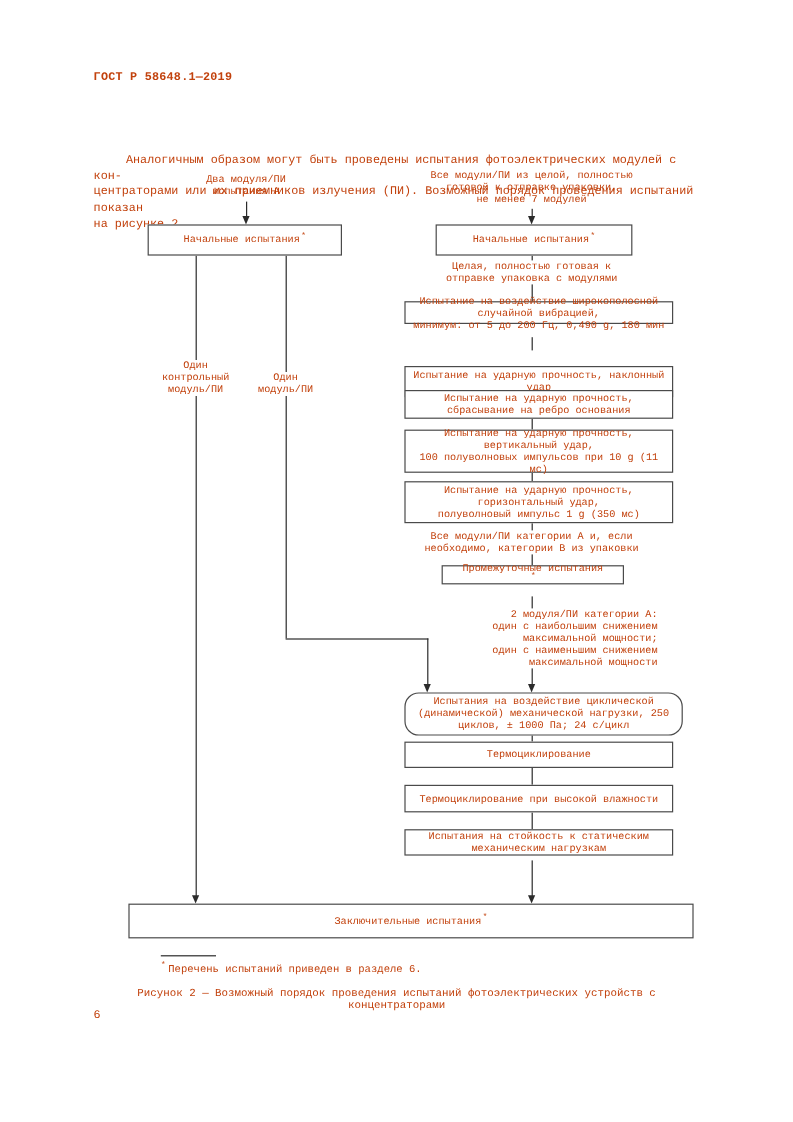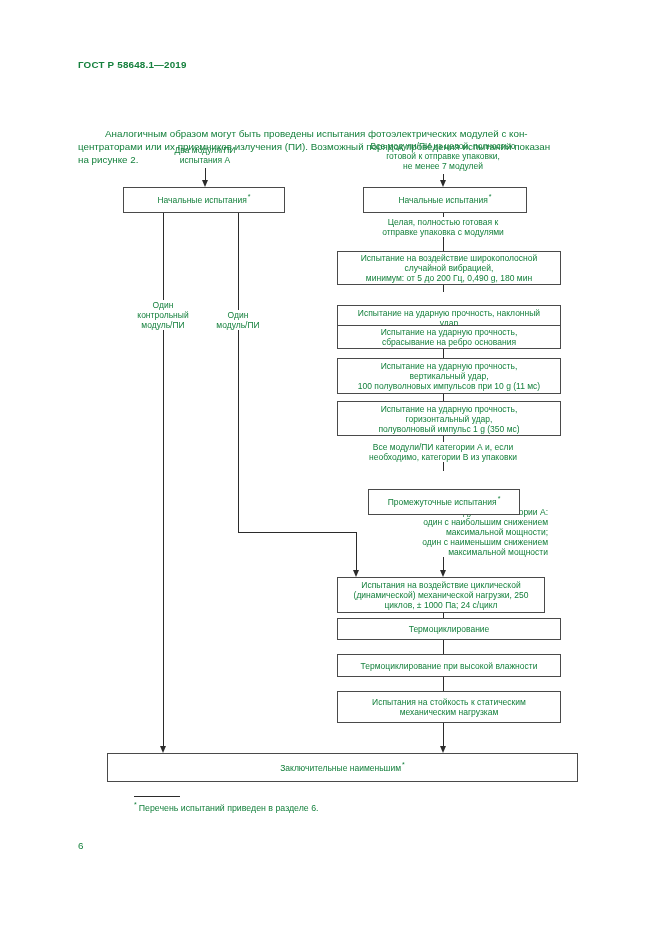--- a/index.html
+++ b/index.html
@@ -1,21 +1,21 @@
 <!DOCTYPE html>
 <html><head>
 <meta charset="utf-8">
 <style>
   html,body{margin:0;padding:0;background:#e8e8e8;}
   .page{
     position:relative;
     width:661px;height:935px;
     background:#ffffff;
-    font-family:Liberation Sans, sans-serif;
-    color:#15803d;
+    font-family:Liberation Mono, monospace;
+    color:#c2410c;
     overflow:hidden;
     margin:0 auto;
   }
   .abs{position:absolute;}
   .doc-header{font-weight:bold;font-size:9.8px;letter-spacing:.2px;}
   .para{
     font-size:9.8px;line-height:13.2px;
     white-space:pre-line;text-indent:27px;margin-top:40px;
   }
   
@@ -113,21 +113,21 @@
 модуль/ПИ</div>
 
     <div class="box" style="left:123px;top:187px;width:162px;height:26px;">
       <span class="txt">Начальные испытания</span>
         <sup>*</sup>
     </div>
     <div class="box" style="left:363px;top:187px;width:164px;height:26px;">
       <span class="txt">Начальные испытания</span>
         <sup>*</sup>
     </div>
-    <div class="box" style="left:337px;top:251px;width:224px;height:34px;">
+    <div class="box" style="left:337px;top:251px;width:224px;height:19px;">
       <span class="txt">Испытание на воздействие широкополосной
 случайной вибрацией,
 минимум: от 5 до 200 Гц, 0,490 g, 180 мин</span>
     </div>
     <div class="box" style="left:337px;top:305px;width:224px;height:26px;">
       <span class="txt">Испытание на ударную прочность, наклонный
 удар</span>
     </div>
     <div class="box" style="left:337px;top:325px;width:224px;height:24px;">
       <span class="txt">Испытание на ударную прочность,
@@ -136,47 +136,48 @@
     <div class="box" style="left:337px;top:358px;width:224px;height:36px;">
       <span class="txt">Испытание на ударную прочность,
 вертикальный удар,
 100 полуволновых импульсов при 10 g (11 мс)</span>
     </div>
     <div class="box" style="left:337px;top:401px;width:224px;height:35px;">
       <span class="txt">Испытание на ударную прочность,
 горизонтальный удар,
 полуволновый импульс 1 g (350 мс)</span>
     </div>
-    <div class="box" style="left:368px;top:489px;width:152px;height:26px;">
+    <div class="box" style="left:368px;top:471px;width:152px;height:16px;flex-direction:column;">
       <span class="txt">Промежуточные испытания</span>
         <sup>*</sup>
     </div>
-    <div class="box" style="left:337px;top:577px;width:208px;height:36px;">
+    <div class="box" style="left:337px;top:577px;width:232px;height:36px;border-radius:12px;">
       <span class="txt">Испытания на воздействие циклической
 (динамической) механической нагрузки, 250
 циклов, ± 1000 Па; 24 с/цикл</span>
     </div>
     <div class="box" style="left:337px;top:618px;width:224px;height:22px;">
       <span class="txt">Термоциклирование</span>
     </div>
     <div class="box" style="left:337px;top:654px;width:224px;height:23px;">
       <span class="txt">Термоциклирование при высокой влажности</span>
     </div>
-    <div class="box" style="left:337px;top:691px;width:224px;height:32px;">
+    <div class="box" style="left:337px;top:691px;width:224px;height:22px;">
       <span class="txt">Испытания на стойкость к статическим
 механическим нагрузкам</span>
     </div>
     <div class="box" style="left:107px;top:753px;width:471px;height:29px;">
-      <span class="txt">Заключительные наименьшим</span>
+      <span class="txt">Заключительные испытания</span>
         <sup>*</sup>
     </div>
 
   </div>
 
   <div class="footnote-rule abs" style="left:134px;top:796px;width:46px;"></div>
   <div class="abs footnote" style="left:134px;top:801px;">
     <sup>*</sup><span>Перечень испытаний приведен в разделе 6.</span>
   </div>
 
+  <div class="abs caption" style="left:78px;top:823px;width:505px;">Рисунок 2 — Возможный порядок проведения испытаний фотоэлектрических устройств с концентраторами</div>
 
   <div class="abs pagenum" style="left:78px;top:840px;">6</div>
 
 </div>
 
 </body></html>

